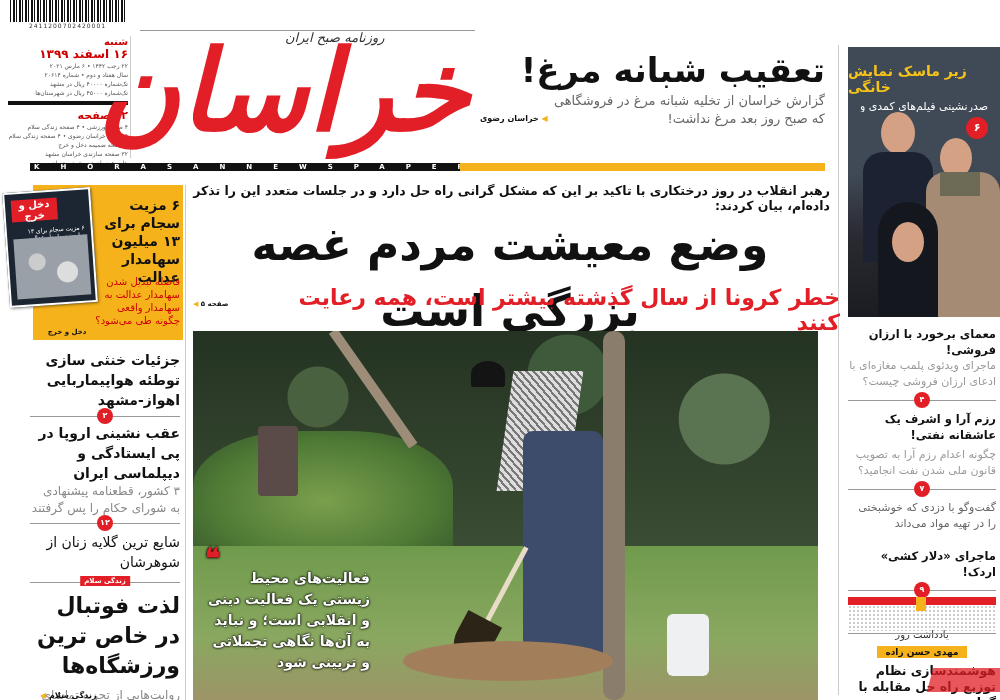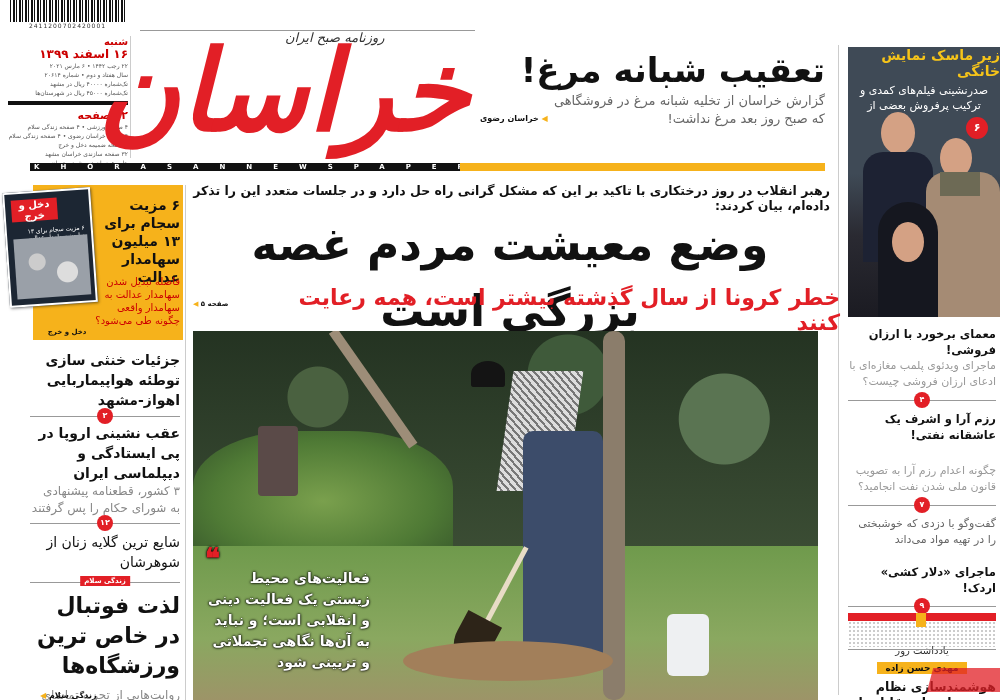--- a/index.html
+++ b/index.html
@@ -19,21 +19,21 @@
 .logo-sub{left:285px;top:30px;font-size:13px;color:#333;font-style:italic;direction:rtl}
 .urlbar{left:30px;top:163px;width:430px;height:8px;background:#111;color:#fff;font-size:7px;line-height:8px;letter-spacing:21px;white-space:nowrap;overflow:hidden;padding-left:4px;font-weight:bold}
 .urlbar2{left:460px;top:163px;width:365px;height:8px;background:#f6b21b}
 .topstory{left:480px;top:48px;width:345px}
 .topstory h2{font-size:34px;font-weight:900;line-height:44px;color:#111}
 .topstory p{font-size:13px;color:#666;line-height:18px;width:280px;margin-right:0}
 .tag{font-size:8px;color:#111;font-weight:bold}
 .tag:before{content:"◀ ";color:#f6b21b}
 .vline{width:1px;background:#ccc}
 .promo{left:848px;top:47px;width:152px;height:270px;background:#3f4a56}
-.promo h3{font-size:14px;color:#f6c419;text-align:right;margin-top:0;font-weight:bold}
+.promo h3{font-size:14px;color:#f6c419;text-align:left;margin-top:16px;font-weight:bold}
 .promo p{font-size:11px;color:#fff;text-align:center;line-height:15px;margin-top:4px}
 .photo-people{left:848px;top:112px;width:152px;height:205px;background:linear-gradient(180deg,#3f4a56 0%,#3f4a56 30%,#2a2a32 60%,#1b1b22 100%)}
 .face{border-radius:50%;background:#d4a184}
 .badge{width:22px;height:22px;border-radius:50%;background:#e21f26;color:#fff;font-size:11px;font-weight:bold;text-align:center;line-height:22px}
 .kicker{left:190px;top:183px;width:640px;font-size:12.5px;font-weight:bold;color:#111}
 .mainhead{left:190px;top:212px;width:640px;font-size:44px;font-weight:900;text-align:center;line-height:66px}
 .subhead{left:280px;top:285px;width:560px;font-size:22px;color:#e21f26;font-weight:bold;text-align:right}
 .page5{left:193px;top:300px;font-size:7px}
 .mainphoto{left:193px;top:331px;width:625px;height:369px;overflow:hidden;background:#2e3b2a}
 .quote{left:205px;top:550px;width:165px;color:#fff;font-size:14px;font-weight:bold;line-height:21px;text-shadow:0 0 3px #000,0 0 2px #000}
@@ -164,21 +164,21 @@
 </div>
 <div class="abs tag" style="left:40px;top:691px">زندگی سلام</div>
 
 <div class="abs" style="left:848px;top:326px;width:148px;direction:rtl">
   <div class="rstory">معمای برخورد با ارزان فروشی!</div>
   <div class="rsub">ماجرای ویدئوی پلمب مغازه‌ای با ادعای ارزان فروشی چیست؟</div>
   <div class="sep" style="margin:10px 0">
       <div class="badge">۴</div>
     </div>
   <div class="rstory">رزم آرا و اشرف یک عاشقانه نفتی!</div>
-  <div class="rsub" style="margin-top:20px">چگونه اعدام رزم آرا به تصویب قانون ملی شدن نفت انجامید؟</div>
+  <div class="rsub" style="margin-top:4px">چگونه اعدام رزم آرا به تصویب قانون ملی شدن نفت انجامید؟</div>
   <div class="sep" style="margin:10px 0">
       <div class="badge">۷</div>
     </div>
   <div class="rsub" style="color:#666">گفت‌وگو با دزدی که خوشبختی را در تهیه مواد می‌داند</div>
   <div class="rstory" style="margin-top:16px">ماجرای «دلار کشی» اردک!</div>
   <div class="sep" style="margin:10px 0 6px">
       <div class="badge">۹</div>
     </div>
   <div class="redbar"></div>
   <div class="dots">یادداشت روز</div>

